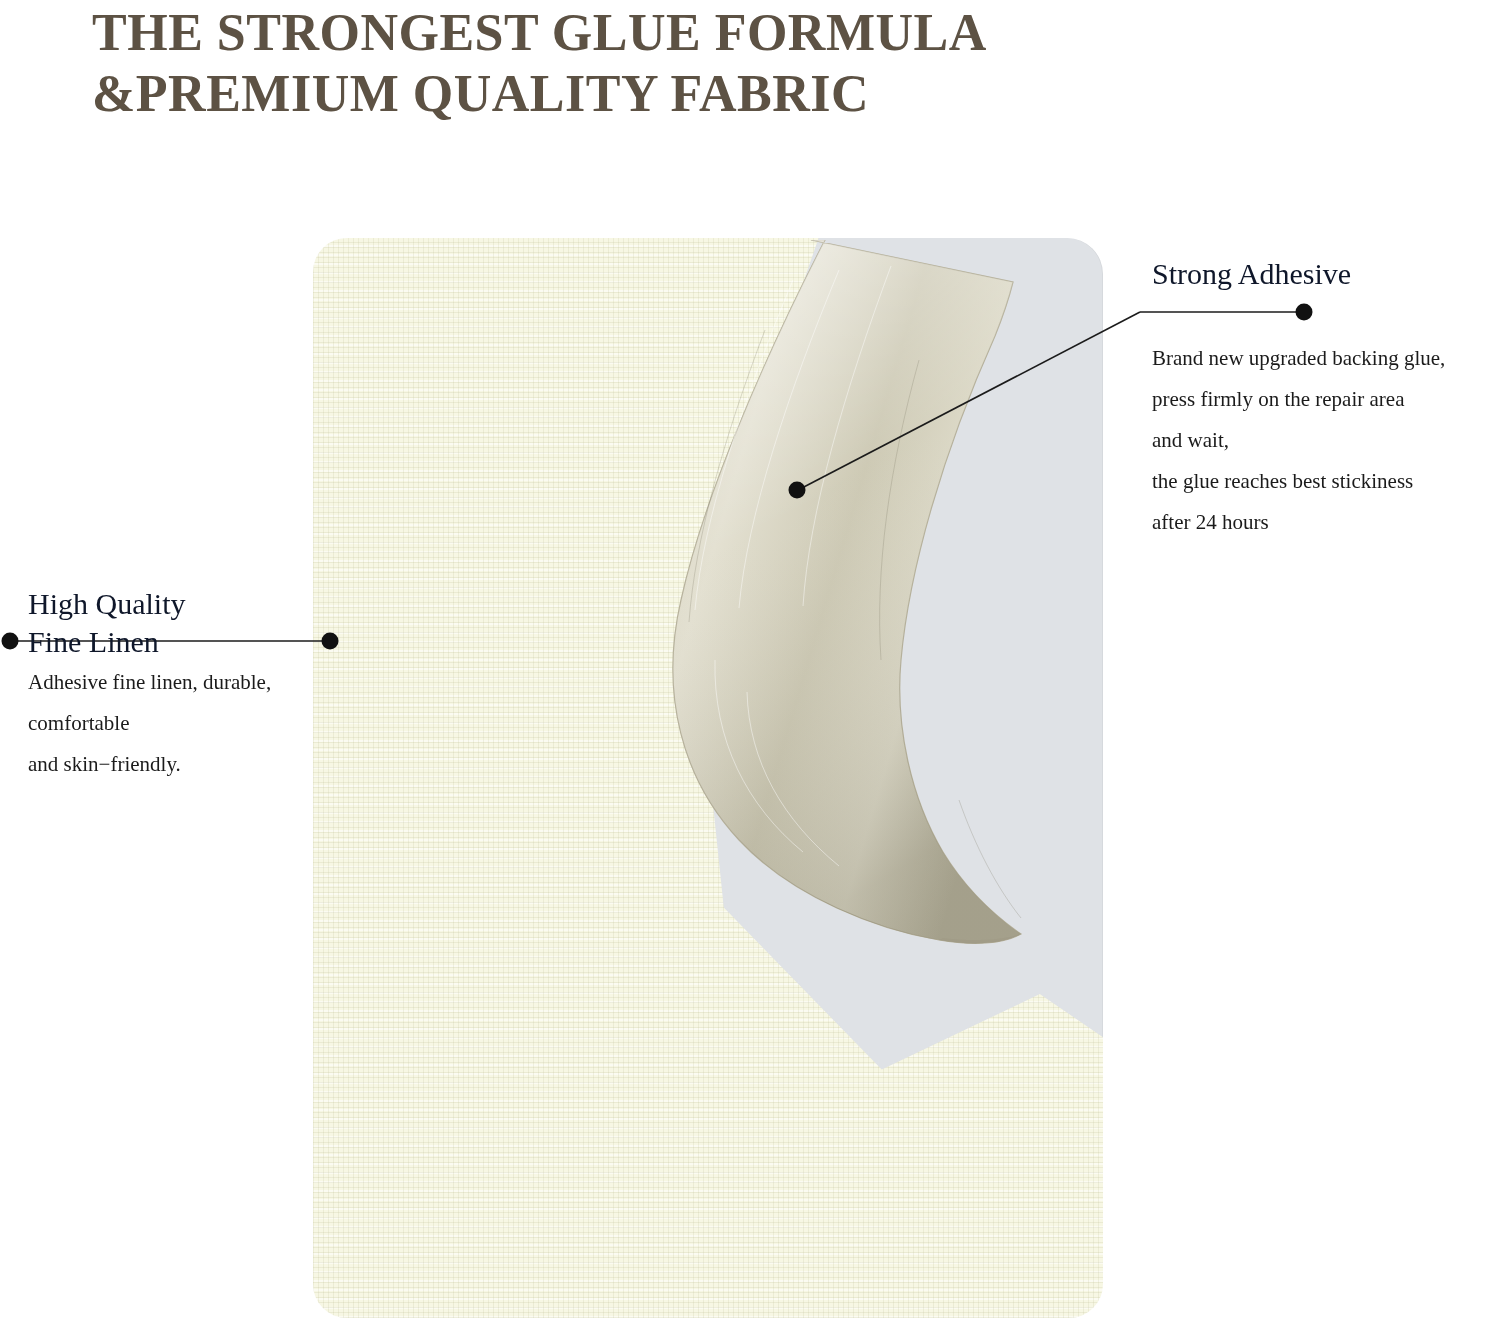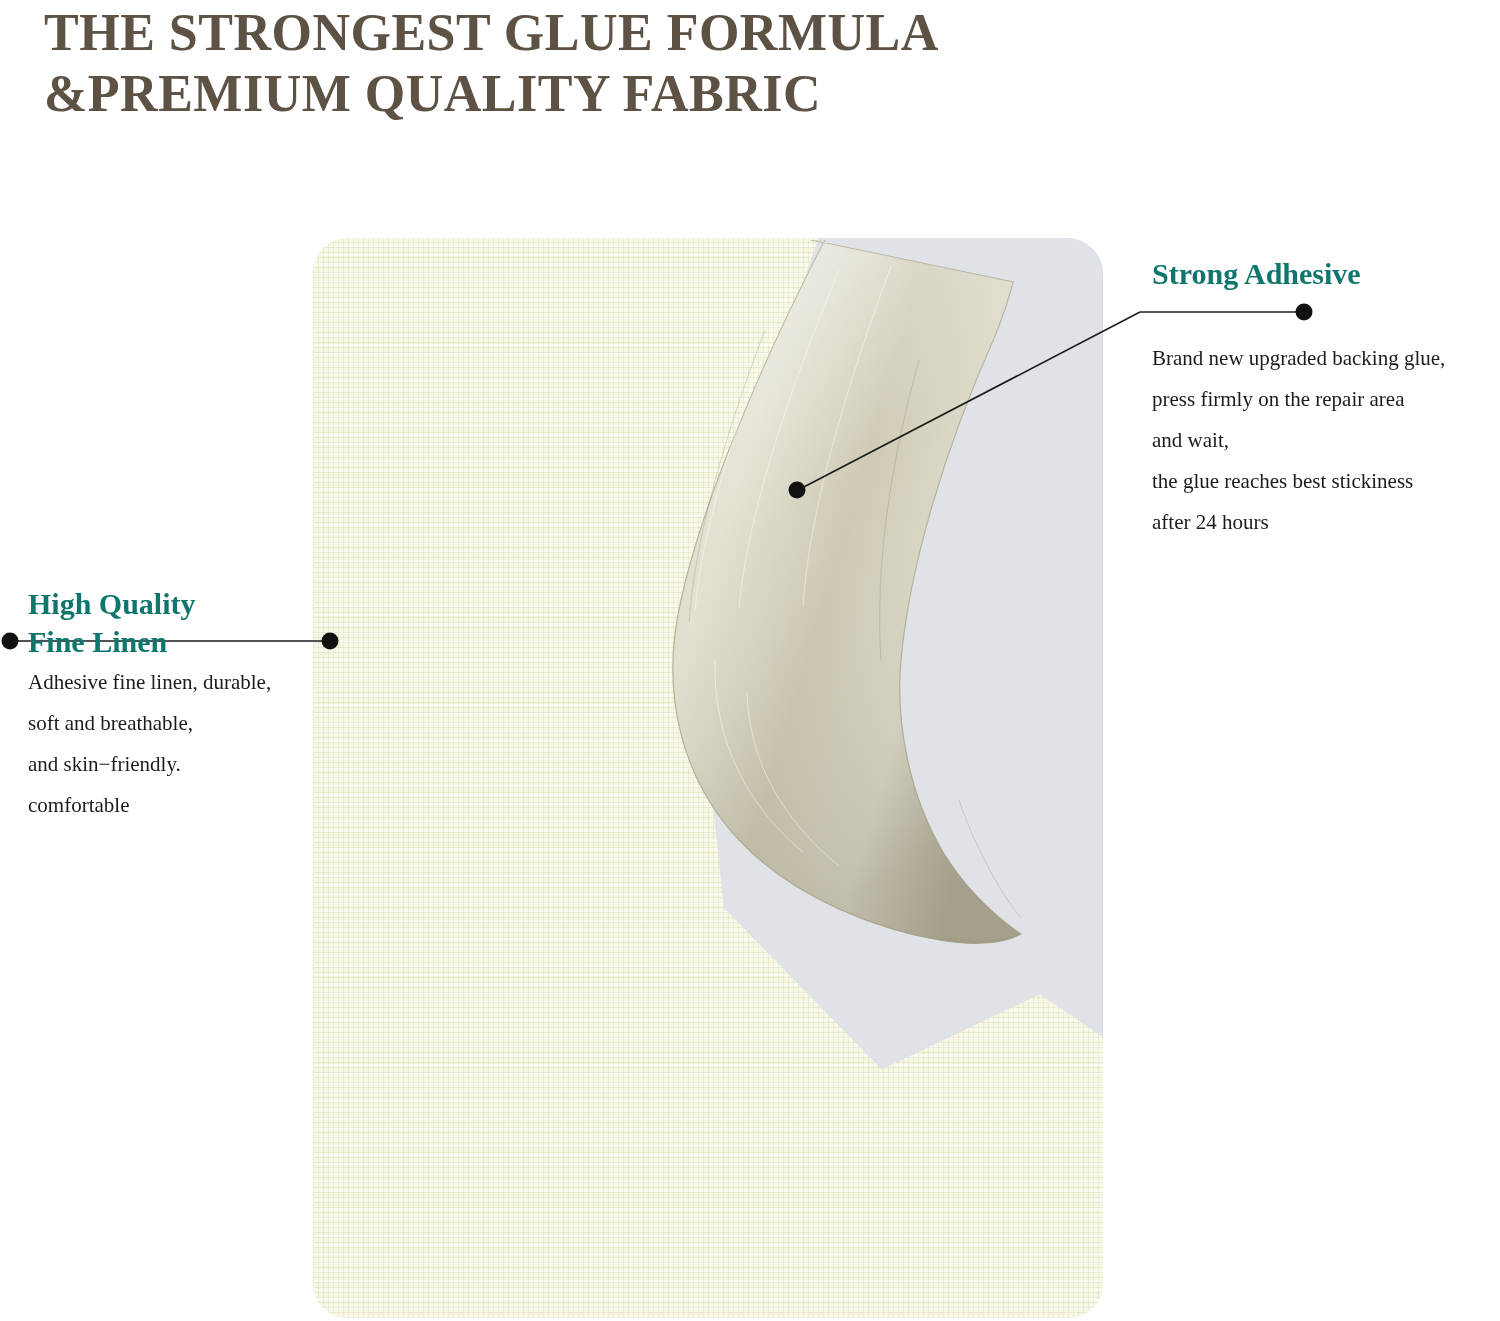--- a/index.html
+++ b/index.html
@@ -24,20 +24,21 @@
     color: #5d5244;
     font-family: "Liberation Serif", serif;
     font-weight: bold;
     font-size: 52px;
     line-height: 1.18;
     letter-spacing: 0.5px;
   }
   .headline .line {
     display: block;
     white-space: nowrap;
+    margin-left: 48px;
   }
 
   
   .patch-wrap {
     position: absolute;
     left: 313px;
     top: 238px;
     width: 790px;
     height: 1080px;
   }
@@ -82,23 +83,23 @@
     left: 330px;
     top: 2px;
     width: 430px;
     height: 720px;
   }
   .curl svg { display: block; }
 
   
   .callout-title {
     position: absolute;
-    color: #0f766e;
-    font-family: "Liberation Serif", serif;
-    font-weight: bold;
+    color: #0f172a;
+    font-family: "Liberation Serif", serif;
+    font-weight: normal;
     font-size: 30px;
     line-height: 1.25;
     white-space: pre-line;
   }
   .callout-body {
     position: absolute;
     color: #1b1b1b;
     font-family: "Liberation Serif", serif;
     font-size: 21px;
     line-height: 1.95;
@@ -206,16 +207,15 @@
   <span class="row">press firmly on the repair area</span>
   <span class="row">and wait,</span>
   <span class="row">the glue reaches best stickiness</span>
   <span class="row">after 24 hours</span>
 </div>
 
 <div class="callout-title callout-left-title">High Quality
 Fine Linen</div>
 <div class="callout-body callout-left-body">
   <span class="row">Adhesive fine linen, durable,</span>
-  <span class="row">soft and breathable,</span>
+  <span class="row">comfortable</span>
   <span class="row">and skin−friendly.</span>
-  <span class="row">comfortable</span>
 </div>
 
 </body></html>

